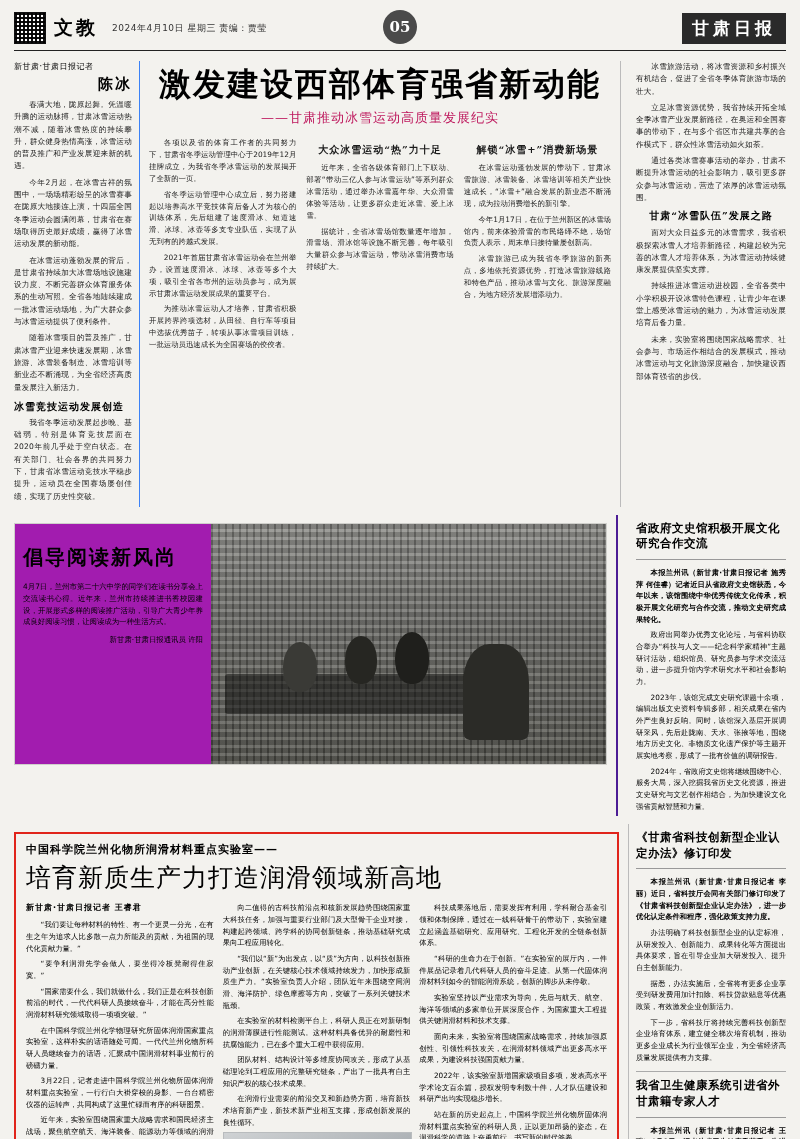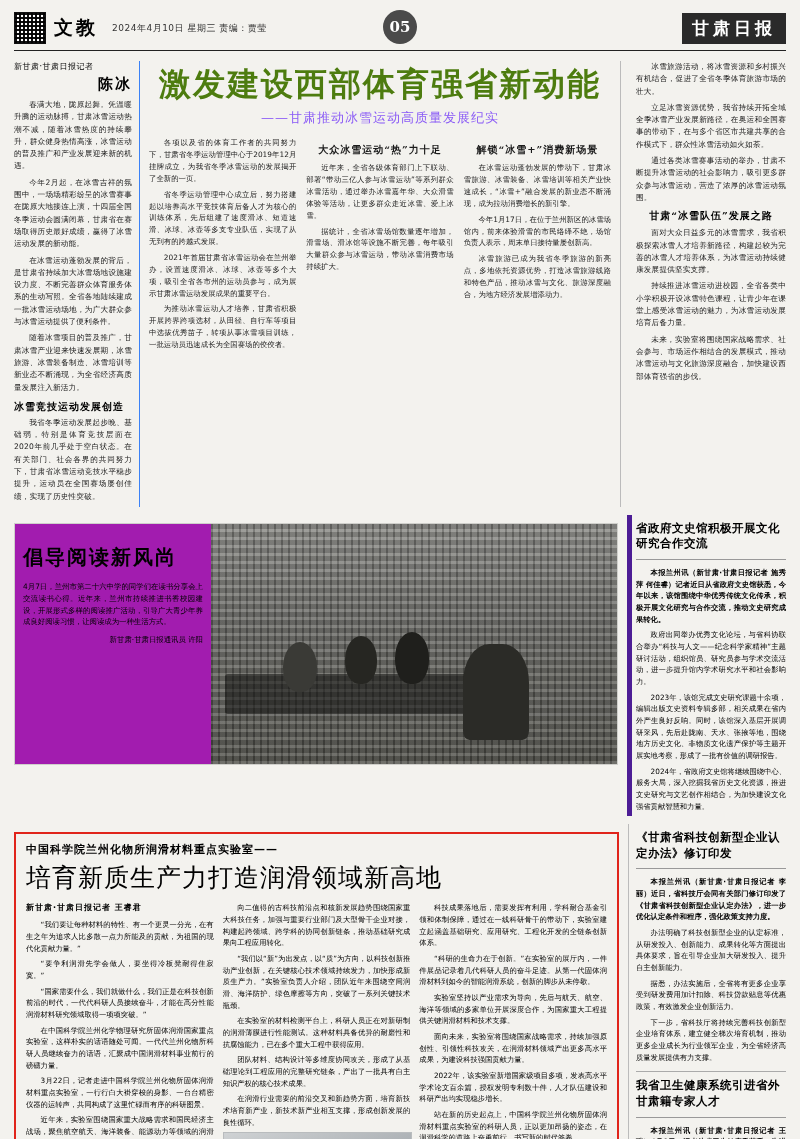--- a/index.html
+++ b/index.html
@@ -27,22 +27,22 @@
   .midcol{flex:1;padding:0 9px;}
   .rightcol{width:150px;flex:0 0 150px;border-left:1px solid #bbb;padding-left:15px;}
 
   .byline{font-size:8px;line-height:1.5;letter-spacing:.5px;}
   .bigname{font-family:"DejaVu Serif","Liberation Serif",serif;font-size:15px;font-weight:bold;letter-spacing:2px;text-align:right;margin:2px 0 5px;}
   .vtext{font-size:7.6px;line-height:1.62;text-align:justify;color:#1b1b1b;letter-spacing:.2px;}
   .vtext p{margin:0 0 4px;text-indent:2em;}
   .subhd{font-family:"DejaVu Serif",serif;font-size:10px;font-weight:bold;letter-spacing:1px;margin:6px 0 3px;}
 
   .mainhead{font-family:"DejaVu Serif","Liberation Serif",serif;font-size:32px;font-weight:bold;text-align:center;letter-spacing:2px;
-      line-height:1.2;margin:4px 0 6px;color:#4d7c0f;}
-  .subhead{font-family:"DejaVu Serif","Liberation Serif",serif;font-size:13px;text-align:center;letter-spacing:1px;margin-bottom:10px;color:#8b5cf6;}
+      line-height:1.2;margin:4px 0 6px;color:#000000;}
+  .subhead{font-family:"DejaVu Serif","Liberation Serif",serif;font-size:13px;text-align:center;letter-spacing:1px;margin-bottom:10px;color:#be185d;}
 
   .cols3{display:flex;gap:10px;font-size:7.4px;line-height:1.6;text-align:justify;color:#1b1b1b;}
   .cols3 .c{flex:1;}
   .cols3 p{margin:0 0 4px;text-indent:2em;}
   .ih{font-family:"DejaVu Serif",serif;font-size:10px;font-weight:bold;text-align:center;margin:5px 0 4px;letter-spacing:1px;}
 
   
   .photoband{position:relative;margin-top:8px;height:240px;border:1px solid #cfcfcb;background:#9a9a96;overflow:hidden;}
   .bandimg{position:absolute;inset:0;background:
      linear-gradient(180deg,#8e8e8a 0%,#6e6e6a 40%,#55554f 100%);}
@@ -160,21 +160,21 @@
         <div class="person" style="left:380px;top:108px;width:34px;height:52px;background:#1f1f1c;"></div>
         <div class="person" style="left:448px;top:120px;width:66px;height:96px;background:#2b2b27;border-radius:40% 40% 10% 10%;"></div>
         <div class="bandleft">
           <div class="bandtitle">倡导阅读新风尚</div>
           <div class="bandtext">4月7日，兰州市第二十六中学的同学们在读书分享会上交流读书心得。近年来，兰州市持续推进书香校园建设，开展形式多样的阅读推广活动，引导广大青少年养成良好阅读习惯，让阅读成为一种生活方式。</div>
           <div class="bandcredit">新甘肃·甘肃日报通讯员 许阳</div>
         </div>
       </div>
     </div>
 
-    <div style="width:150px;flex:0 0 150px;border-left:5px solid #4c1d95;padding-left:4px;">
+    <div style="width:150px;flex:0 0 150px;border-left:2px solid #4c1d95;padding-left:18px;">
       <div class="rhead">省政府文史馆积极开展文化研究合作交流</div>
       <div class="rule"></div>
       <div class="rb">
         <p class="src">本报兰州讯（新甘肃·甘肃日报记者 施秀萍 何佳睿）记者近日从省政府文史馆获悉，今年以来，该馆围绕中华优秀传统文化传承，积极开展文化研究与合作交流，推动文史研究成果转化。</p>
         <p>政府出同举办优秀文化论坛，与省科协联合举办“科技与人文——纪念科学家精神”主题研讨活动，组织馆员、研究员参与学术交流活动，进一步提升馆内学术研究水平和社会影响力。</p>
         <p>2023年，该馆完成文史研究课题十余项，编辑出版文史资料专辑多部，相关成果在省内外产生良好反响。同时，该馆深入基层开展调研采风，先后赴陇南、天水、张掖等地，围绕地方历史文化、非物质文化遗产保护等主题开展实地考察，形成了一批有价值的调研报告。</p>
         <p>2024年，省政府文史馆将继续围绕中心、服务大局，深入挖掘我省历史文化资源，推进文史研究与文艺创作相结合，为加快建设文化强省贡献智慧和力量。</p>
       </div>
     </div>
   </div>

